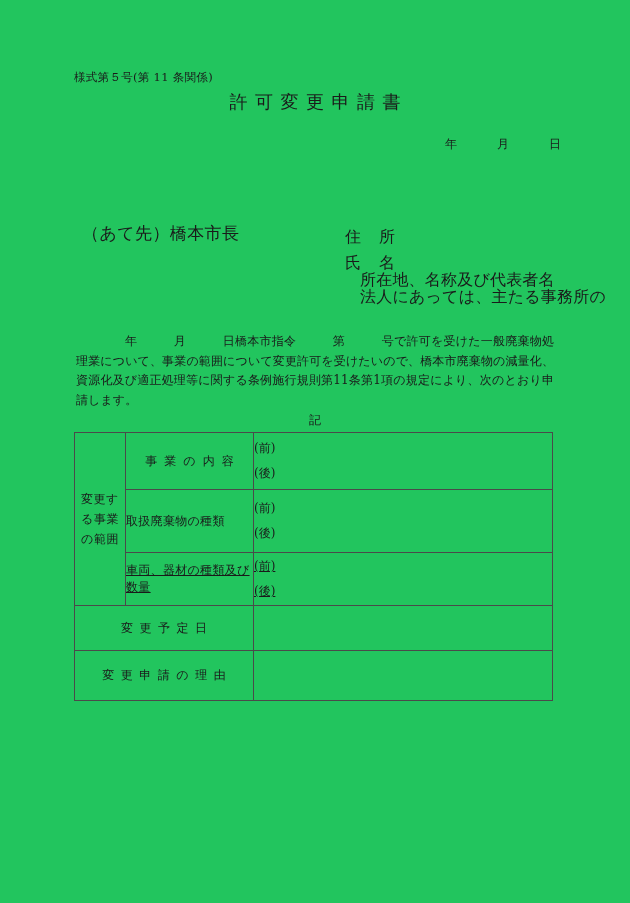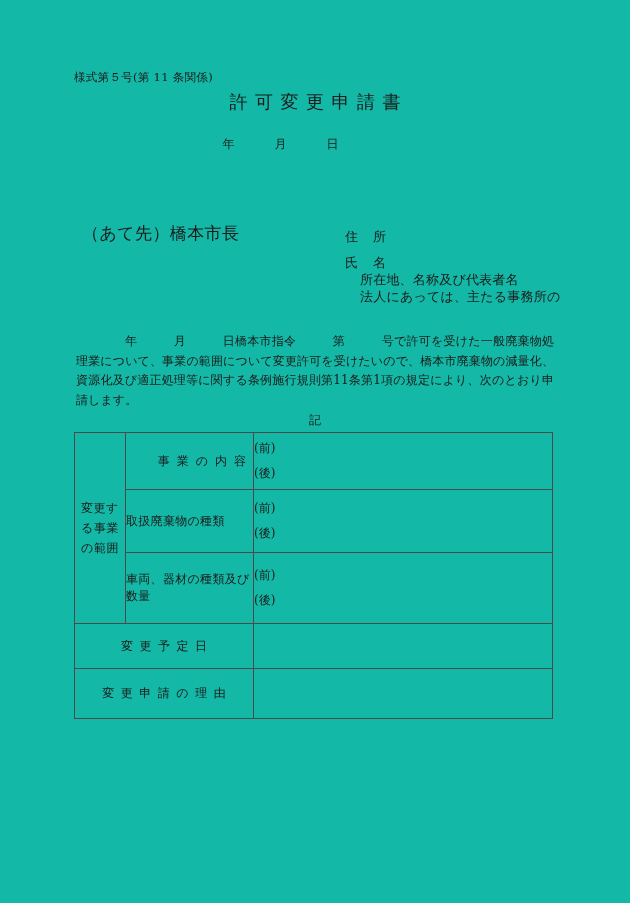--- a/index.html
+++ b/index.html
@@ -12,21 +12,21 @@
     height: 903px;
     position: relative;
     font-family: "DejaVu Serif", "Liberation Serif", serif;
     color: #1a1a1a;
     overflow: hidden;
   }
 
   .page {
     position: absolute;
     inset: 0;
-    background: #14b8a6;
+    background: #22c55e;
   }
 
   
   .form-code {
     position: absolute;
     left: 74px;
     top: 70px;
     font-size: 11.5px;
     letter-spacing: 0.3px;
     white-space: nowrap;
@@ -41,42 +41,42 @@
     font-size: 18px;
     letter-spacing: 7.5px;
     text-indent: 7.5px;
   }
 
   .date-line {
     position: absolute;
     left: 0;
     right: 68px;
     top: 136px;
-    text-align: center;
+    text-align: right;
     font-size: 12px;
     letter-spacing: 1px;
     white-space: pre;
   }
 
   .addressee {
     position: absolute;
     left: 82px;
     top: 174px;
     font-size: 17px;
     letter-spacing: 0.4px;
     white-space: nowrap;
     margin-top: 48px;
   }
 
   
   .applicant {
     position: absolute;
     left: 345px;
     top: 228px;
-    font-size: 13px;
+    font-size: 16px;
     line-height: 17px;
   }
   .applicant .field-addr {
     letter-spacing: 1px;
     white-space: pre;
   }
   .applicant .field-name {
     margin-top: 9px;
     letter-spacing: 1px;
     white-space: pre;
@@ -138,21 +138,21 @@
     padding: 0 4px;
   }
 
   .item-cell {
     padding: 0 7px;
     line-height: 17px;
   }
   .item-spaced {
     letter-spacing: 7px;
     text-indent: 7px;
-    text-align: right;
+    text-align: center;
     white-space: nowrap;
   }
   .item-plain {
     letter-spacing: 0.3px;
     white-space: nowrap;
   }
   .item-wrap {
     letter-spacing: 0.3px;
   }
 
@@ -160,21 +160,21 @@
     padding: 5px 6px 6px 6px;
     vertical-align: top;
   }
   .prepost {
     line-height: 25px;
     font-size: 12px;
   }
 
   .row-content { height: 57px; }
   .row-kind    { height: 63px; }
-  .row-vehicle { height: 71px; }
+  .row-vehicle { height: 53px; text-decoration: underline; }
   .row-date    { height: 45px; }
   .row-reason  { height: 50px; }
 
   .full-item {
     padding: 0 7px;
     letter-spacing: 6.5px;
     text-indent: 6.5px;
     text-align: center;
     white-space: nowrap;
   }

